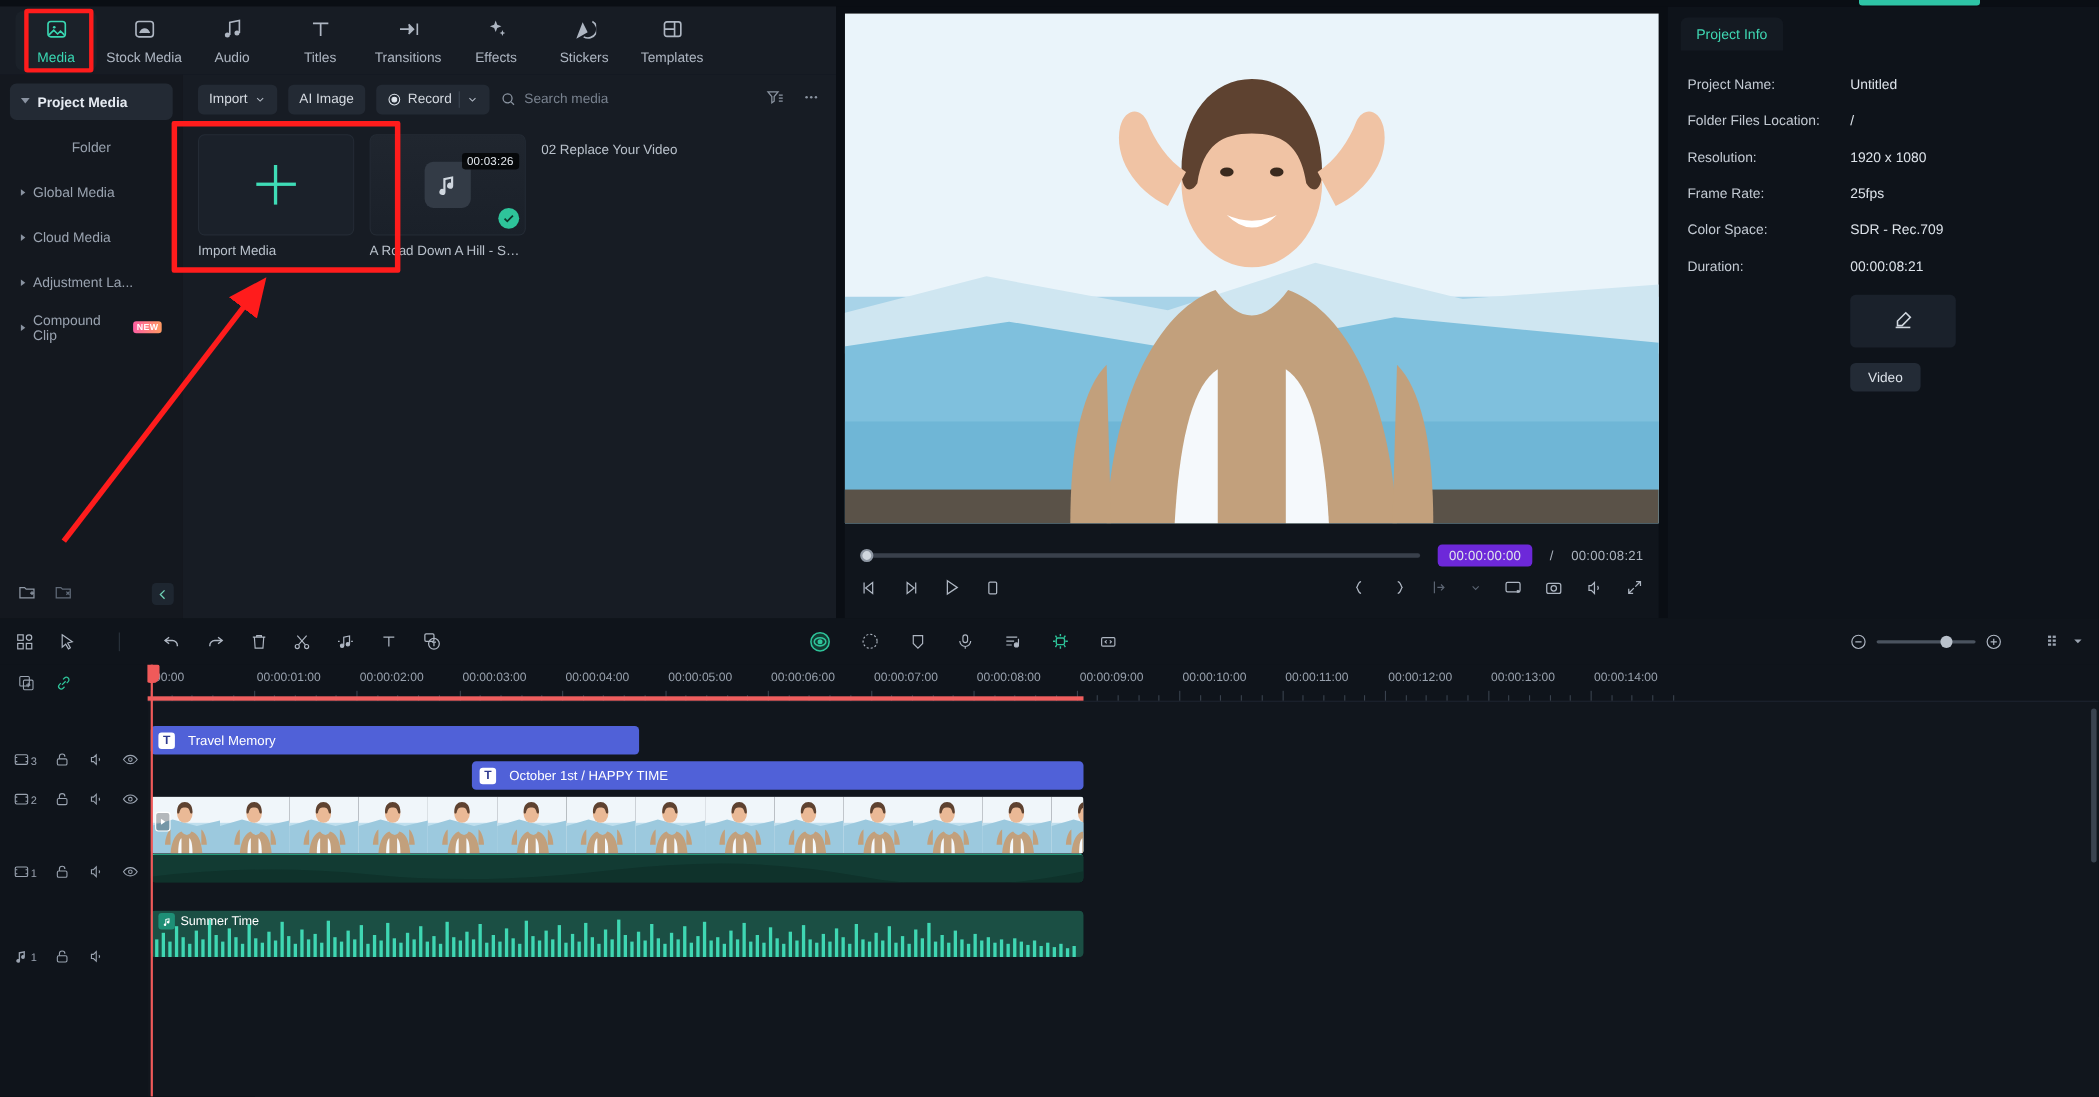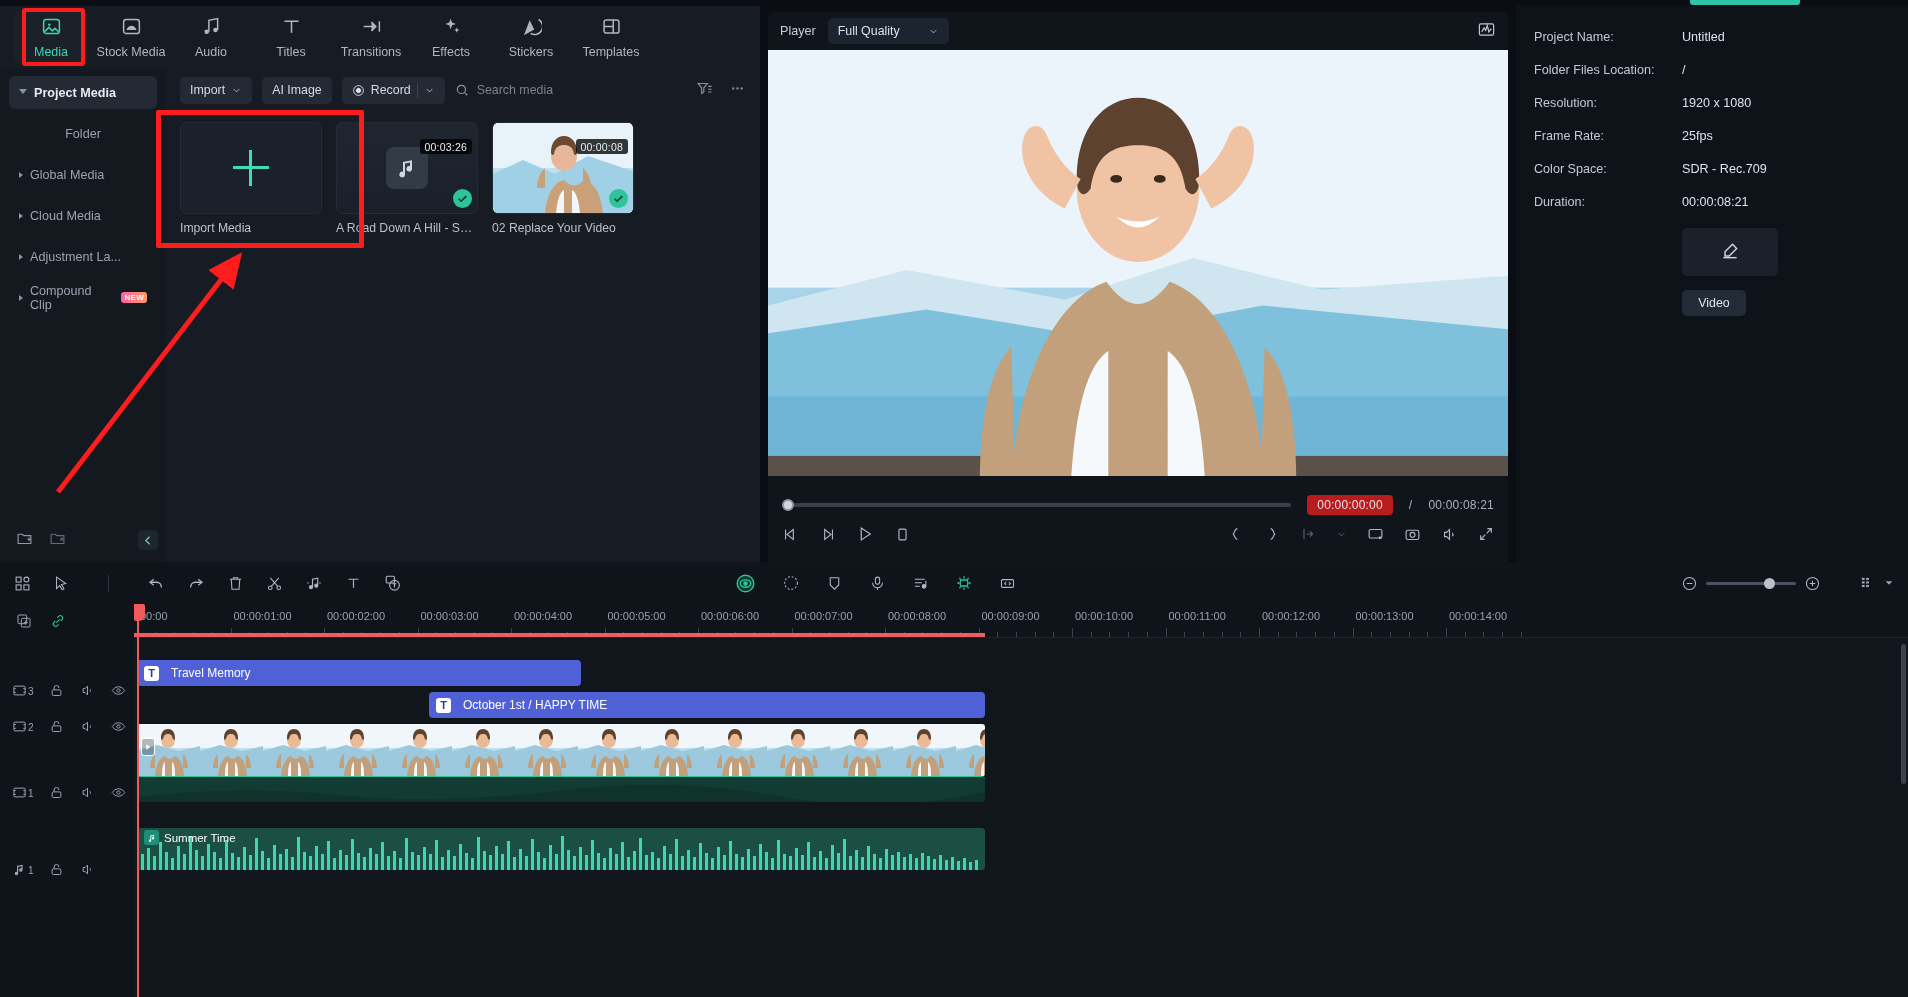--- a/index.html
+++ b/index.html
@@ -71,21 +71,21 @@
   .player-top { height:38px; display:flex; align-items:center; gap:12px; background:#10151c; border-radius:6px 6px 0 0; padding:0 12px;}
   .player-label { font-size:12.6px; color:#c6cdd6; }
   .quality { height:26px; background:#1c2430; border-radius:5px; display:flex; align-items:center;
      gap:28px; padding:0 10px; font-size:12.4px; color:#dbe1e8; cursor:pointer;}
   .player-top .spacer{flex:1;}
   .stage { flex:1; background:#000; position:relative; overflow:hidden; display:flex; align-items:center; justify-content:center;}
   .player-ctl { height:86px; background:#10151c; padding:0 14px; display:flex; flex-direction:column; justify-content:center; gap:10px;}
   .scrub { display:flex; align-items:center; gap:16px; }
   .track { flex:1; height:4px; background:#39404b; border-radius:2px; position:relative;}
   .knob { position:absolute; left:0; top:-4px; width:12px; height:12px; border-radius:50%; background:#cfd6de; border:2px solid #8e97a3;}
-  .tc { background:#b91c1c; border-radius:4px; padding:3px 10px; font-size:12px; color:#dfe5ec; letter-spacing:.2px;}
+  .tc { background:#6d28d9; border-radius:4px; padding:3px 10px; font-size:12px; color:#dfe5ec; letter-spacing:.2px;}
   .tc2 { font-size:12px; color:#aab2bd; letter-spacing:.2px;}
   .btnrow { display:flex; align-items:center; }
   .btnrow .left { display:flex; gap:20px; align-items:center; }
   .btnrow .right { margin-left:auto; display:flex; gap:20px; align-items:center; color:#9aa3af;}
   .ic { color:#aeb6c2; cursor:pointer; display:flex; align-items:center;}
 
   
   .info-panel { width:392px; background:#0e131a; display:flex; flex-direction:column; }
   .info-tabs { height:40px; display:flex; align-items:flex-end; padding-left:12px;}
   .info-tab { padding:7px 14px 8px; font-size:12.8px; color:#3fd7b3; background:#141a22; border-radius:6px 6px 0 0; cursor:pointer;}
@@ -315,64 +315,28 @@
                 <div class="check">
                   <svg viewBox="0 0 24 24" width="13" height="13" fill="none" stroke="#0d3a2e" stroke-width="3">
                       <path d="M5 12.5l4.5 4.5L19 7.5"></path>
                     </svg>
                 </div>
               </div>
               <div class="cap">A Road Down A Hill - Summ...</div>
             </div>
 
             <div class="card">
-              <div class="thumb">
-                <div class="vid-thumb">
-                  <svg viewBox="0 0 142 92" width="142" height="92" preserveAspectRatio="none">
-                    <rect width="142" height="92" fill="#e8f3f9"></rect>
-                    <rect y="46" width="142" height="46" fill="#bfe0ef"></rect>
-                    <path d="M0 52 L30 38 L62 52 L95 34 L142 50 L142 92 L0 92Z" fill="#9fd0e6"></path>
-                    <ellipse cx="71" cy="34" rx="13" ry="15" fill="#e8b79a"></ellipse>
-                    <path d="M58 30c0-10 6-16 13-16s13 6 13 16c0 3-2 4-3 2-1-7-5-9-10-9s-9 2-10 9c-1 2-3 1-3-2z" fill="#6b4b32"></path>
-                    <path d="M52 92c2-22 10-32 19-34 6 7 14 7 20 0 9 2 17 12 19 34z" fill="#c9a078"></path>
-                    <path d="M63 92c1-14 4-22 8-24h0c0 10 0 16 0 24z" fill="#f2f6fa"></path>
-                    <path d="M79 92c0-8 0-14 0-24 4 2 7 10 8 24z" fill="#f2f6fa"></path>
-                    <path d="M52 46c-5 4-8 12-8 20h8z" fill="#c9a078"></path>
-                    <path d="M90 46c5 4 8 12 8 20h-8z" fill="#c9a078"></path>
-                  </svg>
-                </div>
-                <div class="dur">00:00:08</div>
-                <div class="check">
-                  <svg viewBox="0 0 24 24" width="13" height="13" fill="none" stroke="#0d3a2e" stroke-width="3">
-                      <path d="M5 12.5l4.5 4.5L19 7.5"></path>
-                    </svg>
-                </div>
-              </div>
               <div class="cap">02 Replace Your Video</div>
             </div>
           </div>
         </div>
       </div>
     </div>
 
     <div class="player-col">
-      <div class="player-top">
-        <span class="player-label">Player</span>
-        <div class="quality">
-          <span>Full Quality</span>
-          <svg viewBox="0 0 24 24" width="11" height="11" fill="none" stroke="#b6bec9" stroke-width="2">
-              <path d="M6 9l6 6 6-6"></path>
-            </svg>
-        </div>
-        <span class="spacer"></span>
-        <span><svg viewBox="0 0 24 24" width="19" height="19" fill="none" stroke="#c3cad3" stroke-width="1.5">
-              <rect x="3" y="5" width="18" height="14" rx="2"></rect>
-              <path d="M6 15l3-5 2 3 2-6 2 8 3-4"></path>
-            </svg></span>
-      </div>
 
       <div class="stage">
         <svg viewBox="0 0 748 450" width="100%" height="100%" preserveAspectRatio="xMidYMid slice">
           <rect width="748" height="450" fill="#eaf4fa"></rect>
           <rect y="250" width="748" height="200" fill="#a8d3e8"></rect>
           <path d="M0 268 L140 232 L300 262 L430 220 L560 252 L748 238 L748 300 L0 300Z" fill="#cfe6f1"></path>
           <path d="M0 296 L160 272 L330 300 L500 268 L748 292 L748 450 L0 450Z" fill="#7fc0dd"></path>
           <rect y="360" width="748" height="90" fill="#6fb6d6"></rect>
           <rect y="420" width="748" height="30" fill="#5a5248"></rect>
 
@@ -472,20 +436,23 @@
                 <svg viewBox="0 0 24 24" width="16" height="16" fill="none" stroke="currentColor" stroke-width="1.7">
                   <path d="M14 4h6v6M20 4l-7 7M10 20H4v-6M4 20l7-7"></path>
                 </svg>
               </span>
           </div>
         </div>
       </div>
     </div>
 
     <div class="info-panel">
+      <div class="info-tabs">
+        <div class="info-tab">Project Info</div>
+      </div>
       <div class="info-body">
         <div class="info-row">
           <span class="info-k">Project Name:</span>
           <span class="info-v">Untitled</span>
         </div>
         <div class="info-row">
           <span class="info-k">Folder Files Location:</span>
           <span class="info-v">/</span>
         </div>
         <div class="info-row">

